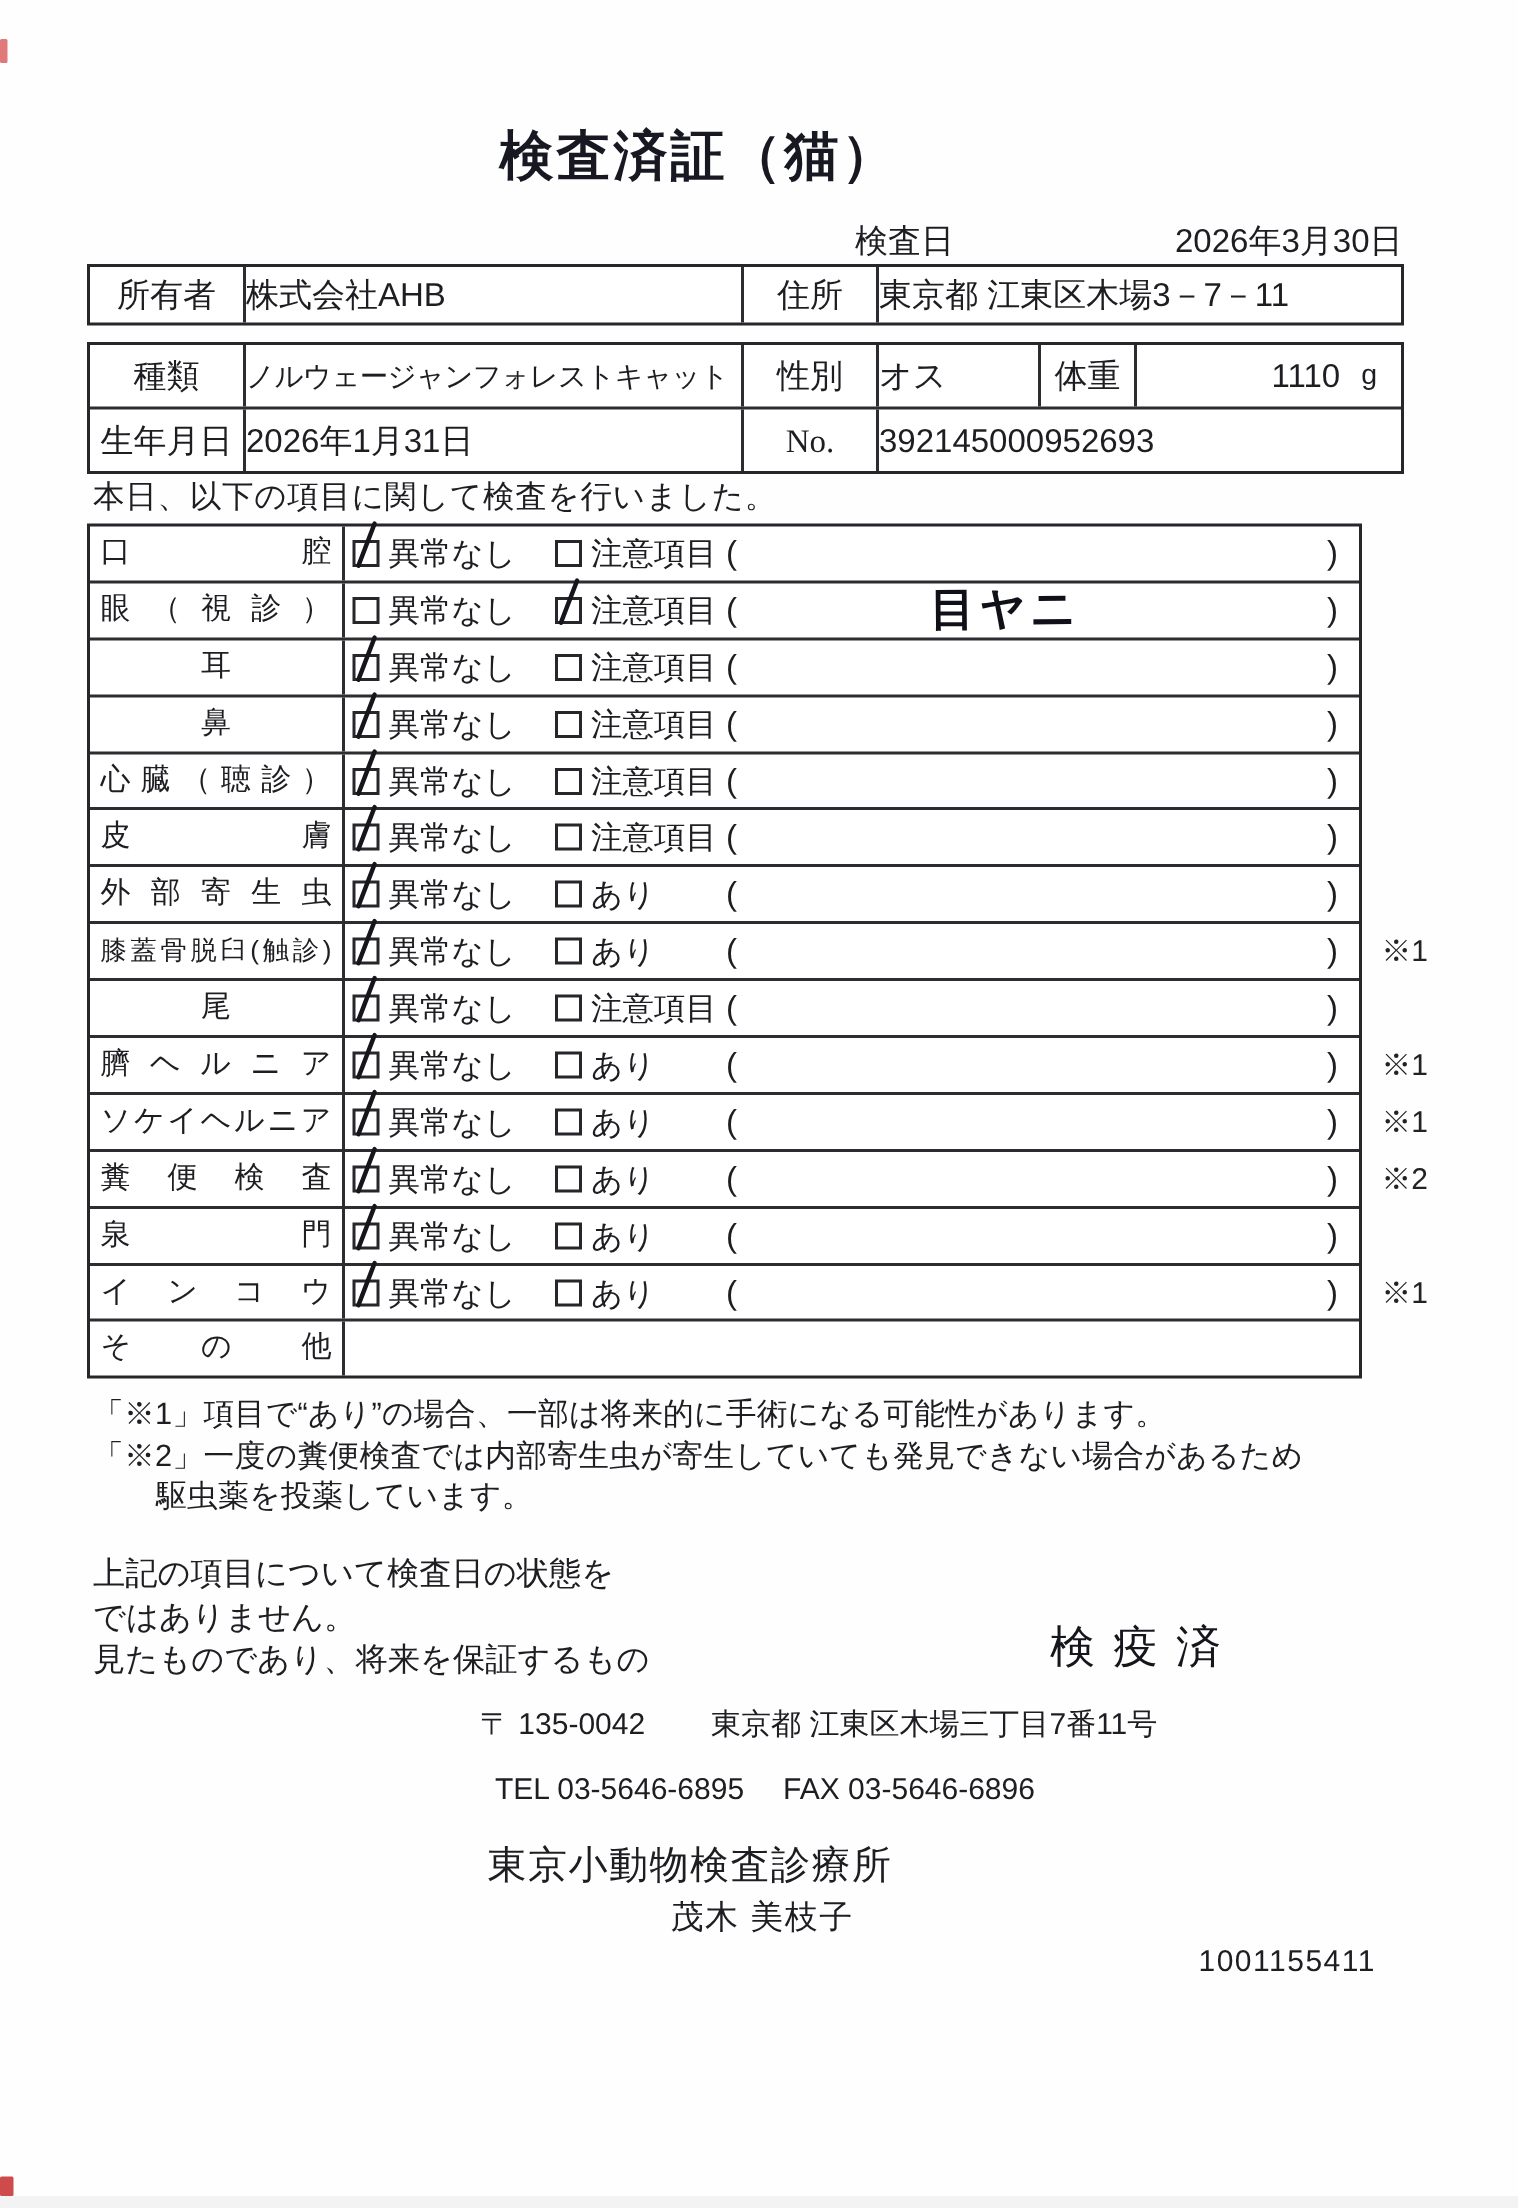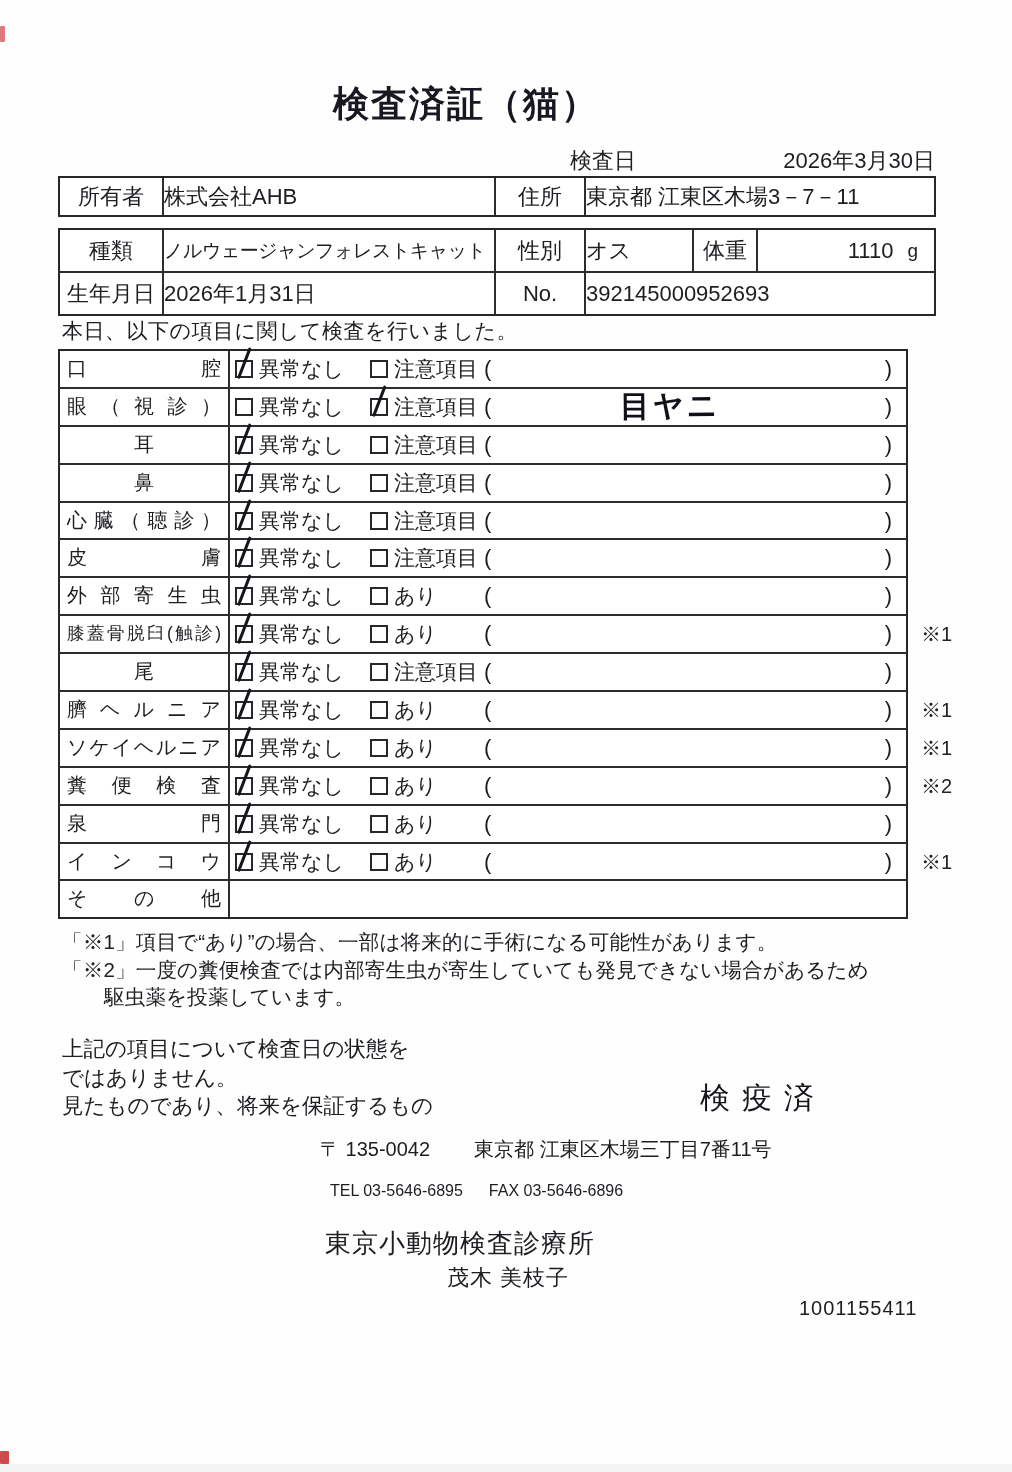--- a/index.html
+++ b/index.html
@@ -20,21 +20,21 @@
 
   .hdr-table{position:absolute;left:58px;width:878px;border:2.5px solid #26262b;
              box-sizing:border-box;display:flex;flex-direction:column;background:#fff;}
   .t-owner{top:176px;height:41px;}
   .t-animal{top:228px;height:88px;}
   .hdr-row{display:flex;flex:1;min-height:0;}
   .hdr-row + .hdr-row{border-top:2px solid #2c2c31;}
   .hcell{border-right:2px solid #2c2c31;box-sizing:border-box;display:flex;align-items:center;
          font-size:22px;overflow:hidden;white-space:nowrap;}
   .hcell:last-child{border-right:none;}
-  .hcell.lbl{justify-content:center;}
+  .hcell.lbl{justify-content:center;font-family:Liberation Serif, serif;}
   .hcell.val{}
   .w-label1{width:104px;} .w-value1{width:332px;} .w-label2{width:90px;}
   .w-sex{width:108px;} .w-wlabel{width:64px;}
   .hcell.flex{flex:1;}
   .breed{font-size:19px;letter-spacing:-0.5px;}
   .weight-cell{justify-content:flex-end;padding-right:16px;gap:14px;}
   .weight-unit{font-size:19px;}
 
   .intro{position:absolute;left:62px;top:317px;font-size:21px;letter-spacing:0.5px;}
 
@@ -64,21 +64,21 @@
   .mark{position:absolute;right:-46px;top:50%;transform:translateY(-50%);font-size:20px;color:#222;}
 
   .footnote{position:absolute;left:62px;font-size:20.5px;letter-spacing:0.2px;}
   .fn1{top:928px;} .fn2{top:956px;} .fn3{top:983px;left:104px;}
 
   .disclaimer{position:absolute;left:62px;top:1035px;font-size:21.5px;line-height:28.5px;}
   .stamp{position:absolute;left:700px;top:1078px;font-size:30px;letter-spacing:12px;font-weight:500;color:#15151c;}
 
   .addr-line{position:absolute;left:320px;top:1136px;font-size:20px;display:flex;}
   .addr-line .street{margin-left:44px;}
-  .tel-line{position:absolute;left:330px;top:1182px;font-size:16px;display:flex;}
+  .tel-line{position:absolute;left:330px;top:1182px;font-size:20px;display:flex;}
   .tel-line .fax{margin-left:26px;}
   .clinic{position:absolute;left:325px;top:1226px;font-size:26px;letter-spacing:1px;}
   .examiner{position:absolute;left:447px;top:1263px;font-size:22px;letter-spacing:1px;}
   .serial{position:absolute;left:765px;top:1297px;font-size:20px;letter-spacing:1px;margin-left:34px;}
 </style>
 </head>
 <body>
 
 <div class="page">
 

